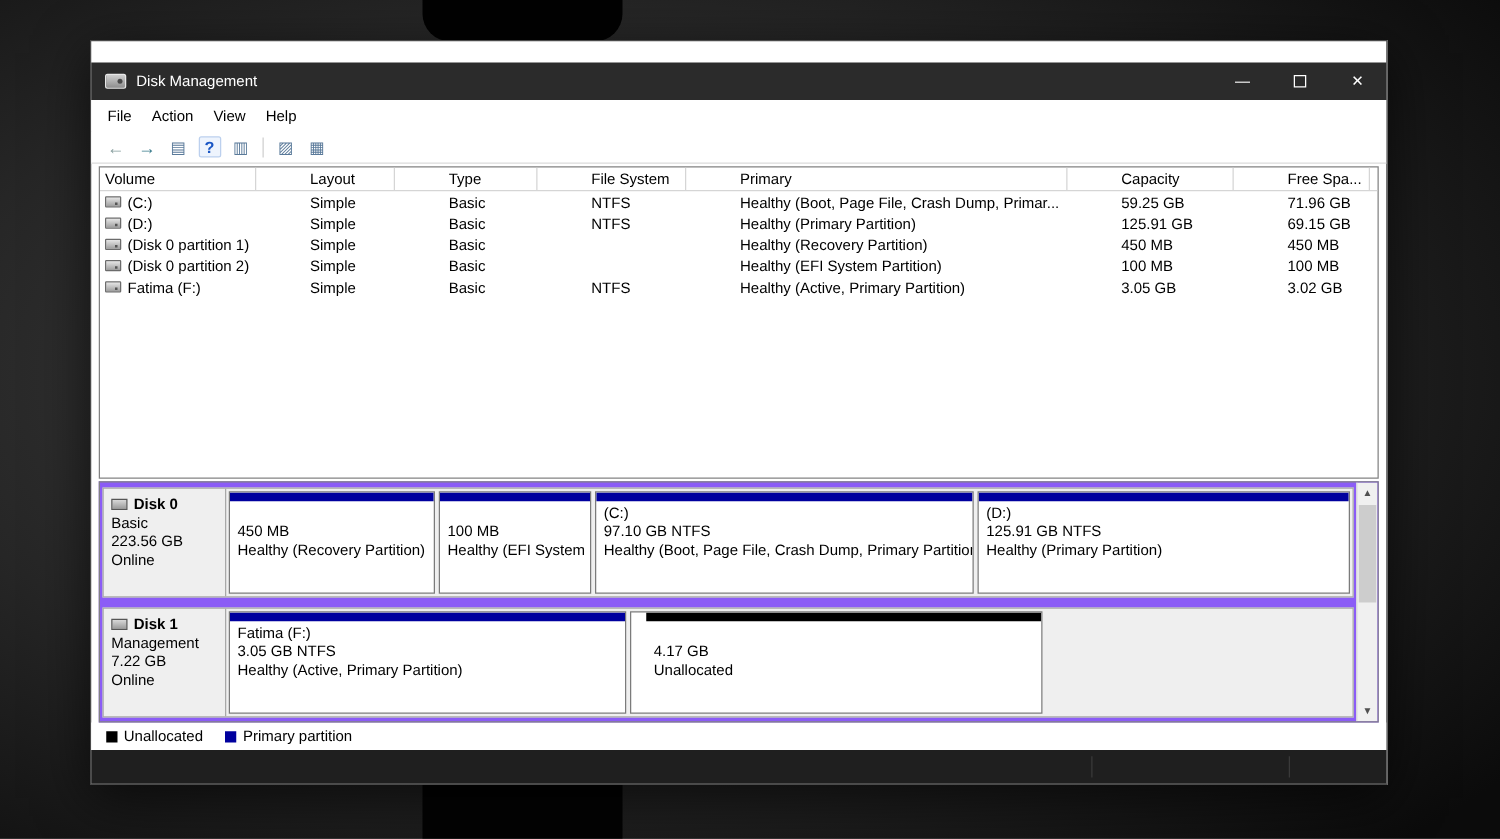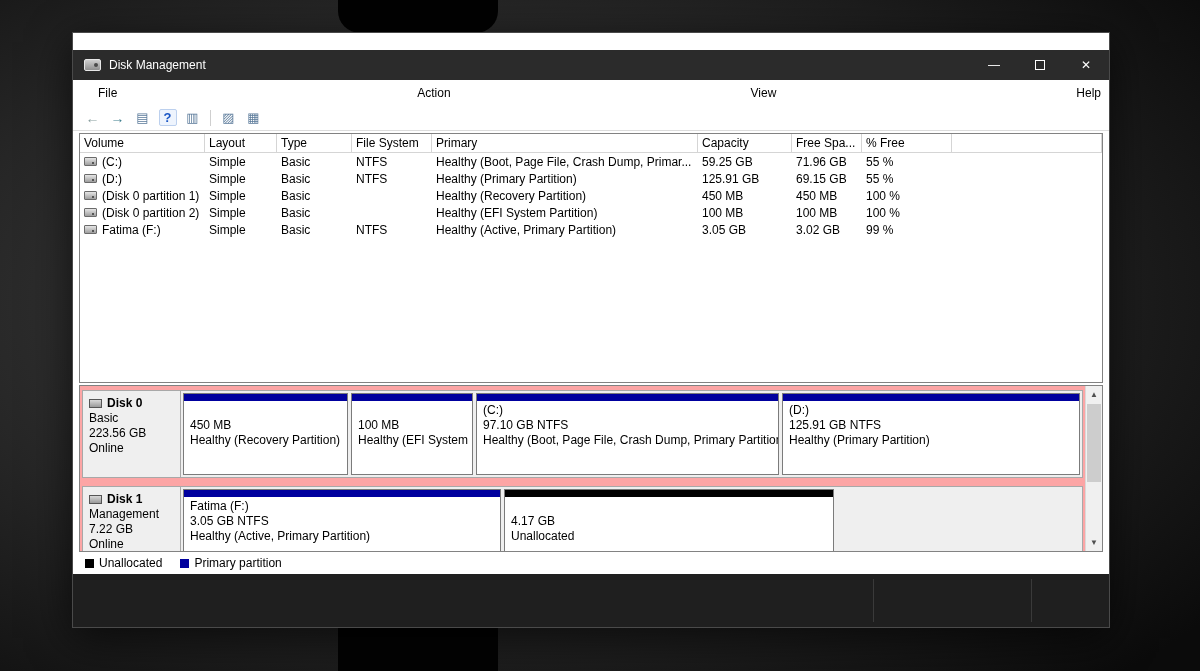--- a/index.html
+++ b/index.html
@@ -19,60 +19,60 @@
 
   .titlebar { height:30px; background:#2b2b2b; color:#fff; display:flex; align-items:center; flex:none;margin-top:17px; }
   .app-icon { width:17px; height:12px; margin:0 8px 0 11px; background:linear-gradient(#cfcfcf,#8f8f8f);
     border:1px solid #e8e8e8; border-radius:2px; position:relative; }
   .app-icon:after { content:""; position:absolute; right:2px; top:3px; width:4px; height:4px; border-radius:50%; background:#4a4a4a; }
   .title-text { font-size:12px; }
   .controls { margin-left:auto; display:flex; height:100%; }
   .ctrl { width:46px; height:100%; display:flex; align-items:center; justify-content:center; color:#fff; font-size:12px; }
   .maxbox { width:10px; height:10px; border:1px solid #fff; }
 
-  .menubar { height:25px; background:#fff; display:flex; align-items:center; padding-left:17px; font-size:12px; flex:none;justify-content:space-between; }
+  .menubar { height:25px; background:#fff; display:flex; align-items:center; padding-left:5px; font-size:12px; flex:none; }
   .menu-item { padding:4px 8px; }
 
   .toolbar { height:26px; background:#fff; border-bottom:1px solid #dcdcdc; display:flex; align-items:center; padding-left:7px; flex:none; }
   .tbtn { width:25px; height:22px; display:flex; align-items:center; justify-content:center; font-size:14px; }
   .tb-back { color:#8aa0a0; font-weight:bold; }
   .tb-forward { color:#3f7f8f; font-weight:bold; }
   .tb-pane { color:#5a7a9a; font-size:13px; }
   .tb-help { color:#1a56c4; font-weight:bold; font-size:13px; border:1px solid #bcd0ee; background:#eef4fd; width:18px; height:17px; border-radius:2px; display:flex; align-items:center; justify-content:center; }
   .tsep { width:1px; height:16px; background:#cfcfcf; margin:0 5px; }
 
   
   .table-wrap { margin:2px 6px 0 6px; height:250px; border:1px solid #828282; background:#fff; overflow:hidden; font-size:12px; flex:none; }
-  .tgrid { display:grid; grid-template-columns:125px 72px 75px 80px 266px 94px 70px 90px 1fr; }
+  .tgrid { display:grid; grid-template-columns:125px 72px 75px 80px 266px 94px 70px 90px 1fr;gap:39px; }
   .thead { height:19px; border-bottom:1px solid #d5d5d5; }
   .thead > div { padding:0 4px; border-right:1px solid #d5d5d5; display:flex; align-items:center; overflow:hidden; white-space:nowrap; }
   .trow { height:17px; align-items:center; }
   .trow > div { padding:0 4px; overflow:hidden; white-space:nowrap; }
   .vol { display:flex; align-items:center; gap:5px; }
   .vol-icon { width:13px; height:9px; flex:none; background:linear-gradient(#e6e6e6,#9e9e9e); border:1px solid #6b6b6b; border-radius:1px; position:relative; }
   .vol-icon:after { content:""; position:absolute; right:2px; bottom:1px; width:2px; height:2px; background:#555; }
 
   
-  .graph { margin:2px 6px 0 6px; height:167px; border:1px solid #828282; background:#fca5a5; position:relative; overflow:hidden; flex:none; }
+  .graph { margin:2px 6px 0 6px; height:193px; border:1px solid #828282; background:#8b5cf6; position:relative; overflow:hidden; flex:none; }
   .disk-row { position:absolute; left:2px; right:19px; height:88px; background:#efefef; border:1px solid #a8a8a8; display:flex; }
   .disk-row.r0 { top:4px; }
   .disk-row.r1 { top:100px; }
   .disk-info { width:98px; flex:none; border-right:1px solid #a8a8a8; padding:5px 6px; font-size:12px; line-height:15px; }
   .disk-name { font-weight:bold; display:flex; align-items:center; gap:5px; }
   .disk-icon { width:13px; height:9px; background:linear-gradient(#d8d8d8,#9a9a9a); border:1px solid #555; flex:none; }
   .parts { flex:1; display:flex; gap:3px; padding:2px; min-width:0; }
   .part { background:#fff; border:1px solid #7b7b7b; display:flex; flex-direction:column; overflow:hidden; flex:none; }
   .part.fill { flex:1; }
   .part-bar { height:7px; flex:none; background:#00009e; }
   .part-body { padding:2px 6px 0 6px; font-size:12px; line-height:15px; white-space:nowrap; overflow:hidden; }
   .part-title { height:15px; }
   .part-spacer { flex:1; }
 
   .p-w165 { width:165px; } .p-w122 { width:122px; } .p-w303 { width:303px; }
-  .p-w318 { width:318px; } .p-w330 { width:330px; }
+  .p-w318 { width:318px; } .p-w330 { width:330px;padding-left:12px; }
 
   
   .vscroll { position:absolute; top:0; right:0; bottom:0; width:17px; background:#f0f0f0; border-left:1px solid #d9d9d9; }
   .sarrow { height:17px; display:flex; align-items:center; justify-content:center; font-size:8px; color:#505050; }
   .sarrow.down { position:absolute; bottom:0; left:0; right:0; }
   .sthumb { position:absolute; left:1px; right:1px; top:18px; height:78px; background:#cdcdcd; }
 
   
   .legend { height:22px; background:#fff; display:flex; align-items:center; gap:18px; padding-left:12px; font-size:12px; flex:none; }
   .leg-item { display:flex; align-items:center; gap:5px; }

